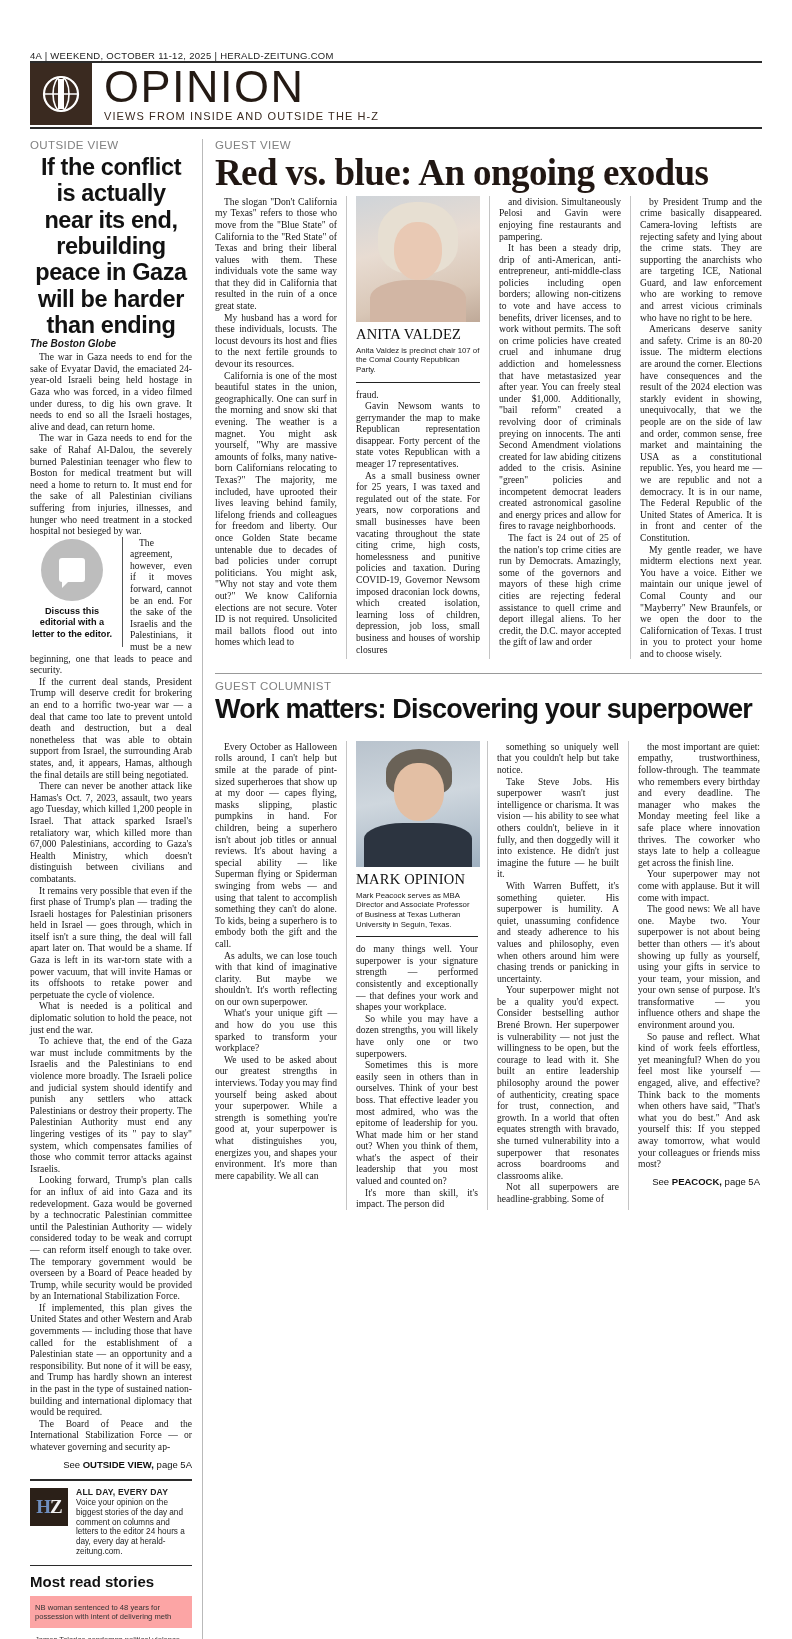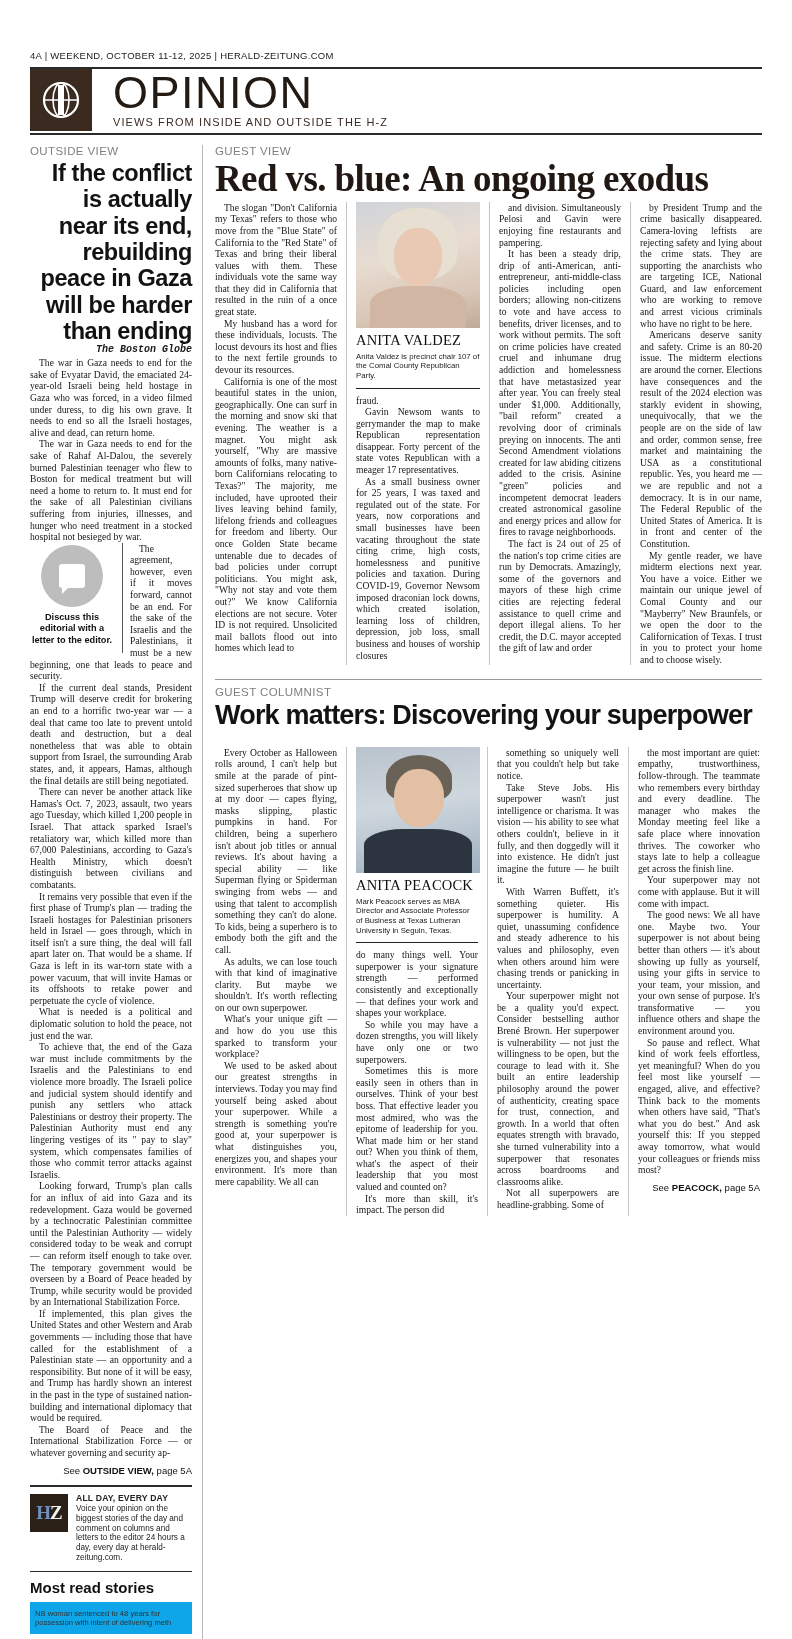--- a/index.html
+++ b/index.html
@@ -8,34 +8,34 @@
     background: #ffffff;
     font-family: "Liberation Sans", sans-serif;
     color: #1a1a1a;
     overflow: hidden;
   }
   .page { position: relative; width: 792px; height: 1639px; padding: 0 30px; }
 
   
   .folio {
     font-size: 9.5px; letter-spacing: .3px; color: #222;
-    padding-top: 50px; padding-bottom: 6px;
+    padding-top: 50px; 
     font-family: "Liberation Sans", sans-serif;
   }
   .rule-heavy { border-top: 2px solid #2b2b2b; }
   .rule-thin { border-top: 1px solid #999; }
 
   
   .masthead { display: flex; align-items: stretch; height: 62px; margin-top: 0; }
   .mast-logo {
     width: 62px; background: #3a2a20; display: flex;
     align-items: center; justify-content: center;
   }
   .mast-logo svg { display: block; }
-  .mast-words { padding-left: 21px; display: flex; flex-direction: column; justify-content: center; }
+  .mast-words { padding-left: 12px; display: flex; flex-direction: column; justify-content: center; }
   .mast-title {
     font-family: "Liberation Sans", sans-serif;
     font-size: 45px; font-weight: 400; letter-spacing: 1.5px;
     line-height: .92; color: #241a14;
   }
   .mast-sub {
     font-size: 11px; letter-spacing: 1.1px; color: #3a2a20;
     margin-top: 3px;
   }
 
@@ -44,41 +44,41 @@
   .col-left { width: 223px; padding-right: 10px; }
   .col-right { flex: 1; border-left: 1px solid #b9b9b9; padding-left: 12px; }
 
   .kicker {
     font-size: 11.5px; letter-spacing: .4px; color: #808080;
     margin-bottom: 3px; font-weight: 400;
   }
   .hed-left {
     font-family: "Liberation Sans", sans-serif;
     font-weight: bold; font-size: 23.5px; line-height: 1.12;
-    text-align: right; color: #121212; letter-spacing: -.4px;
+    text-align: center; color: #121212; letter-spacing: -.4px;
   }
   .hed-main {
     font-family: "Liberation Serif", serif;
     font-weight: bold; font-size: 37px; line-height: 1.02;
     color: #211713; letter-spacing: -.6px; margin-bottom: 4px;
   }
 
   
   .bodytext {
     font-family: "Liberation Serif", serif;
     font-size: 9.6px; line-height: 11.6px;
     text-align: justify; color: #161616;
     hyphens: auto;
   }
   .bodytext p { text-indent: 9px; }
   .bodytext p.noind { text-indent: 0; }
   .credit {
-    font-family: Liberation Mono, monospace;
+    font-family: Liberation Sans, sans-serif;
     font-weight: bold; font-style: italic;
-    font-size: 10px; text-align: right; margin-bottom: 2px;
+    font-size: 10px; margin-bottom: 2px;
   }
 
   
   .callout {
     float: left; width: 84px; margin: 2px 8px 2px 0;
     text-align: center;
   }
   .callout .bubble {
     width: 62px; height: 62px; border-radius: 50%;
     background: #bdbdbd; margin: 0 auto 5px;
@@ -126,21 +126,21 @@
   .promo-txt .t { font-weight: bold; font-size: 8.6px; letter-spacing: .2px; display: block; margin-bottom: 1px; }
 
   .mostread-h {
     font-family: Liberation Sans, sans-serif;
     font-weight: bold; font-size: 15px; margin: 7px 0 6px; color: #111;
   }
   .mr-item {
     font-size: 7.6px; color: #333; padding: 7px 5px;
     line-height: 9px;
   }
-  .mr-item.alt { background: #0ea5e9; }
+  .mr-item.alt { background: #fca5a5; }
 
   
   .gv-cols { display: flex; gap: 9px; margin-top: 3px; }
   .gv-col { width: 122px; }
   .gv-col.wide { width: 124px; }
   .sep-v { width: 1px; background: #c4c4c4; align-self: stretch; }
 
   .portrait {
     width: 124px; height: 126px; margin-bottom: 4px;
     background: linear-gradient(165deg,#cfd4d9 0%,#e8dcd2 40%,#d9c7b7 75%,#bfa998 100%);
@@ -317,21 +317,21 @@
               <p>We used to be asked about our greatest strengths in interviews. Today you may find yourself being asked about your superpower. While a strength is something you're good at, your superpower is what distinguishes you, energizes you, and shapes your environment. It's more than mere capability. We all can</p>
             </div>
           </div>
           <div class="sep-v"></div>
           <div class="gc-col">
             <div class="portrait male">
               <div class="hair"></div>
                 <div class="face"></div>
                 <div class="body"></div>
             </div>
-            <div class="byname">ANITA PEACOCK</div>
+            <div class="byname">MARK OPINION</div>
             <div class="biotext">Mark Peacock serves as MBA Director and Associate Professor of Business at Texas Lutheran University in Seguin, Texas.</div>
             <div class="bio-rule"></div>
             <div class="bodytext">
               <p class="noind">do many things well. Your superpower is your signature strength — performed consistently and exceptionally — that defines your work and shapes your workplace.</p>
               <p>So while you may have a dozen strengths, you will likely have only one or two superpowers.</p>
               <p>Sometimes this is more easily seen in others than in ourselves. Think of your best boss. That effective leader you most admired, who was the epitome of leadership for you. What made him or her stand out? When you think of them, what's the aspect of their leadership that you most valued and counted on?</p>
               <p>It's more than skill, it's impact. The person did</p>
             </div>
           </div>
           <div class="sep-v"></div>

